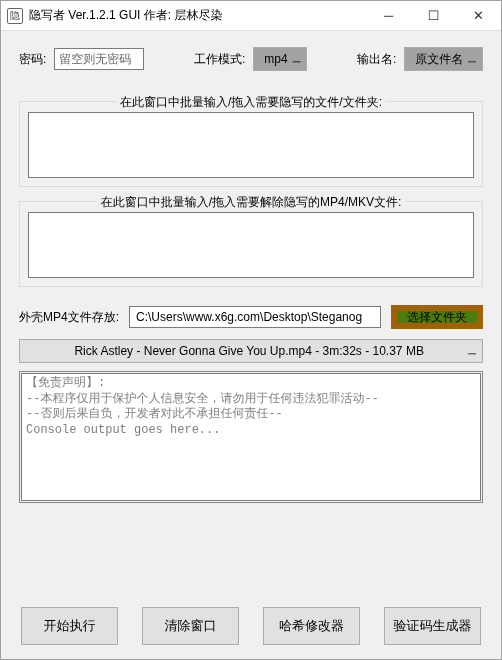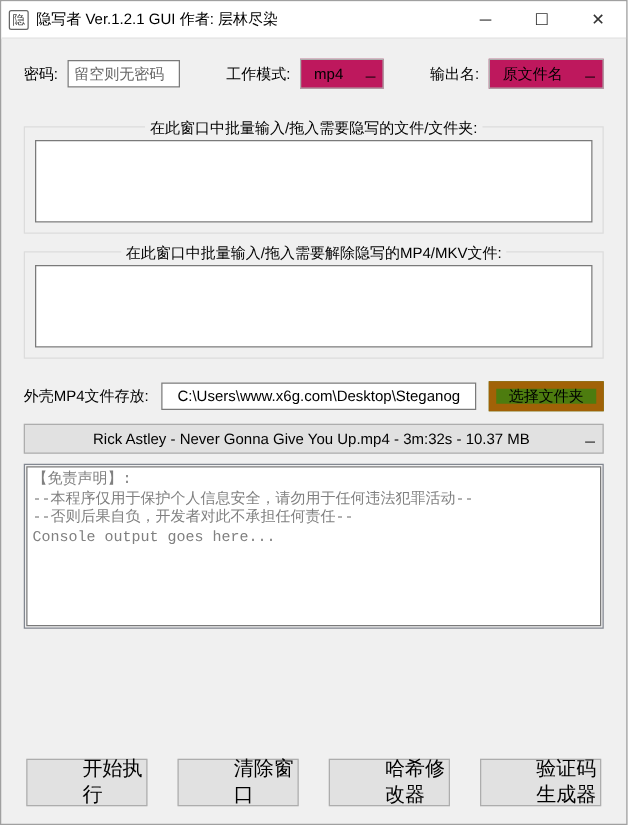--- a/index.html
+++ b/index.html
@@ -41,23 +41,23 @@
   .pwd-input {
     width: 90px; height: 22px;
     border: 1px solid #7a7a7a;
     padding: 0 4px; font-size: 12px;
     background: #fff;
     font-family: Liberation Serif, serif;
   }
   .dropdown {
     display: inline-flex; align-items: center;
     border: 1px solid #adadad;
-    background: #be185d;
+    background: #a3a3a3;
     height: 24px; padding: 0 6px 0 10px;
-    gap: 18px; font-size: 12px;
+    gap: 5px; font-size: 12px;
   }
   
   .dd-glyph { font-size: 10px; transform: scaleY(0.5); display: inline-block; }
   .spacer { flex: 1; }
 
   .groupbox {
     border: 1px solid #dcdcdc;
     position: relative;
     padding: 10px 8px 8px 8px;
     margin-bottom: 14px;
@@ -72,21 +72,21 @@
   }
   .listbox {
     width: 100%; height: 66px;
     border: 1px solid #7a7a7a; background: #fff;
   }
 
   .row-path { display: flex; align-items: center; gap: 10px; margin-top: 4px; margin-bottom: 10px; }
   .path-input {
     flex: 1; height: 22px; border: 1px solid #7a7a7a;
     background: #fff; padding: 0 6px; font-size: 12px;
-    overflow: hidden; white-space: nowrap; text-align: center;
+    overflow: hidden; white-space: nowrap;
   }
   .btn {
     border: 6px solid #a16207; background: #4d7c0f;
     height: 24px; padding: 0 10px; font-size: 12px;
     display: inline-flex; align-items: center; justify-content: center;
   }
 
   .file-select {
     display: flex; align-items: center;
     border: 1px solid #adadad; background: #e1e1e1;
@@ -110,22 +110,21 @@
   }
 
   .bottom-row {
     display: flex; gap: 24px; justify-content: space-between;
     margin-top: auto; padding: 0 2px;
   }
   .bottom-row .btn-big {
     flex: 1; height: 38px;
     border: 1px solid #adadad; background: #e1e1e1;
     display: flex; align-items: center; justify-content: center;
-    font-size: 16px;
-    padding-left: 44px;
+    font-size: 13px;
   }
 
   ::placeholder { color: #666; }
 </style>
 </head>
 <body>
 
 <div class="titlebar">
   <div class="app-icon">隐</div>
   <div class="title">隐写者 Ver.1.2.1 GUI 作者: 层林尽染</div>

